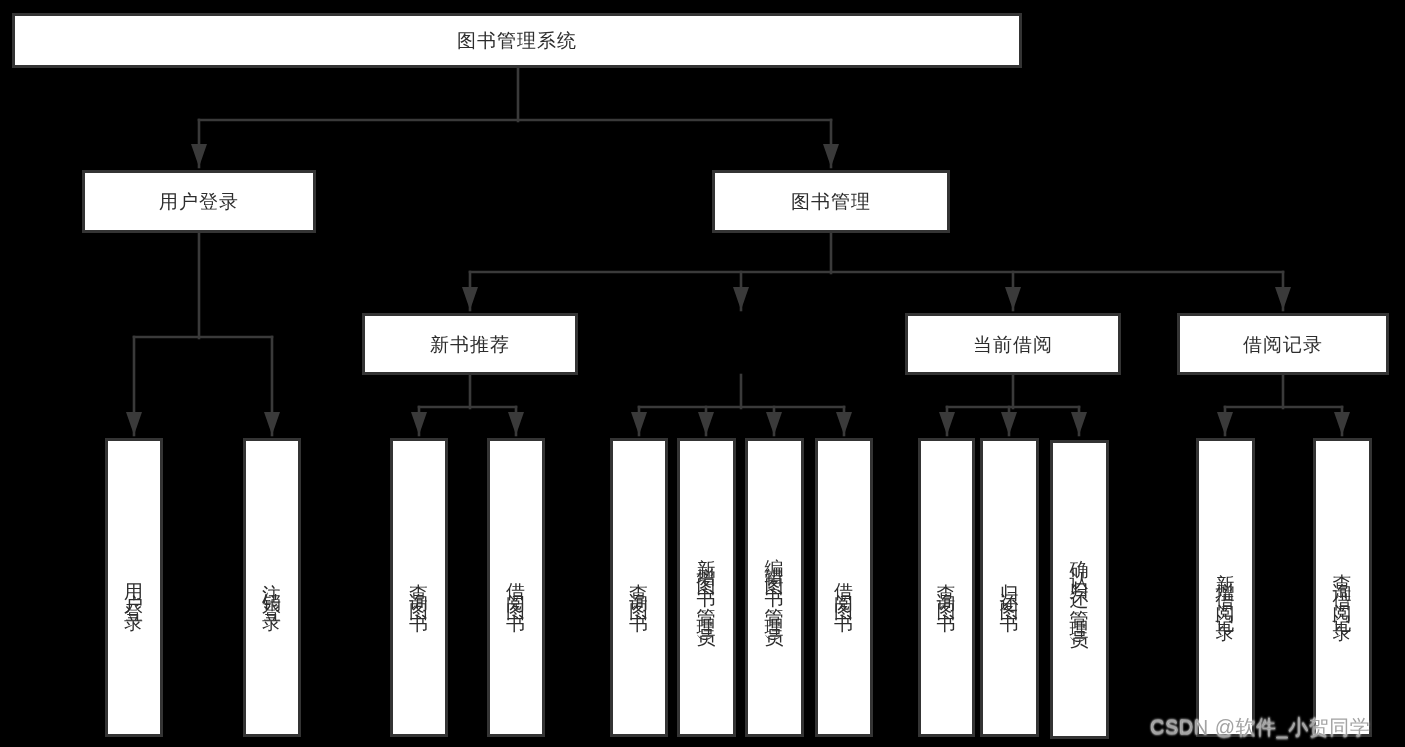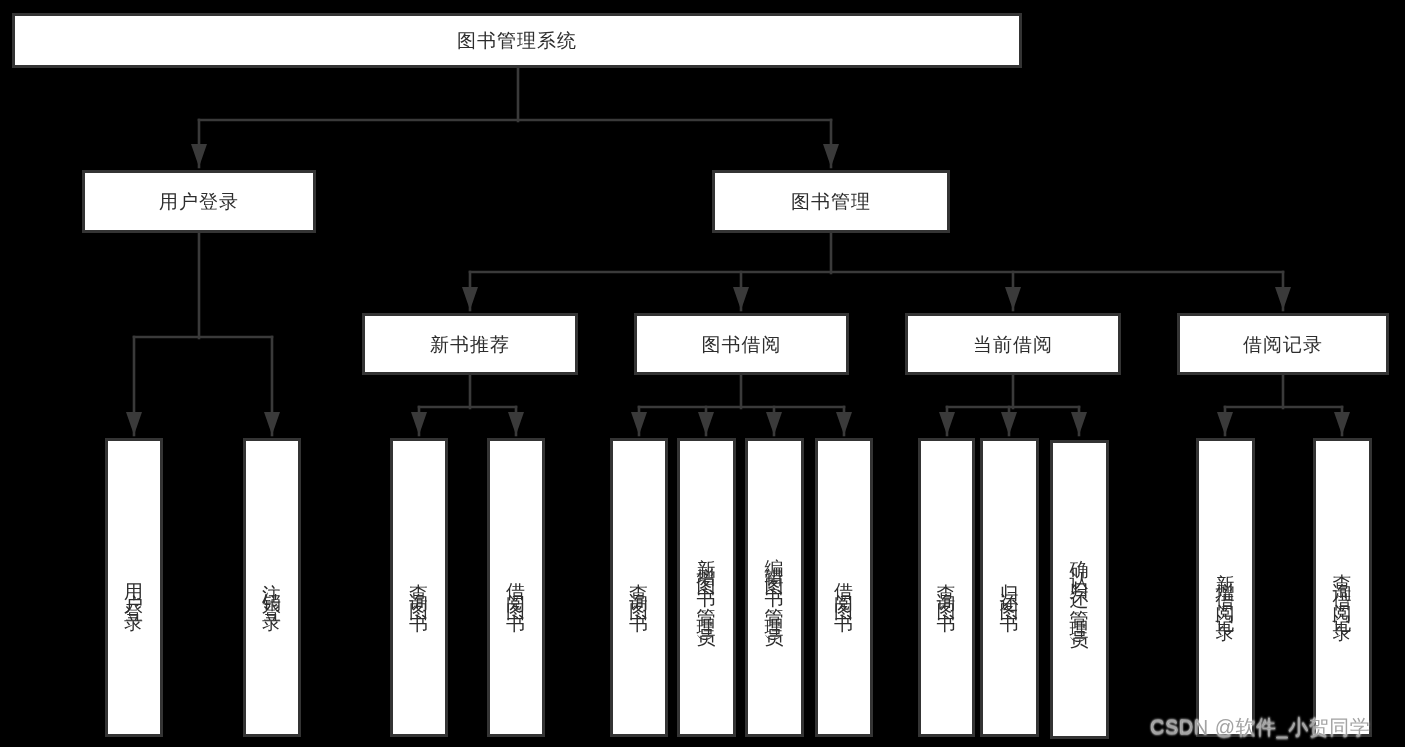--- a/index.html
+++ b/index.html
@@ -125,23 +125,20 @@
   <div class="node h" style="left:82px;top:170px;width:234px;height:63px">
     <span>用户登录</span>
   </div>
   <div class="node h" style="left:712px;top:170px;width:238px;height:63px">
     <span>图书管理</span>
   </div>
 
   <div class="node h" style="left:362px;top:313px;width:216px;height:62px">
     <span>新书推荐</span>
   </div>
-  <div class="node h" style="left:634px;top:313px;width:215px;height:62px">
-    <span>图书借阅</span>
-  </div>
   <div class="node h" style="left:1177px;top:313px;width:212px;height:62px">
     <span>借阅记录</span>
   </div>
   <div class="node h" style="left:905px;top:313px;width:216px;height:62px">
     <span>当前借阅</span>
   </div>
 
   <div class="node v" style="left:105px;top:438px;width:58px;height:299px">
     <span>用户登录</span>
   </div>

